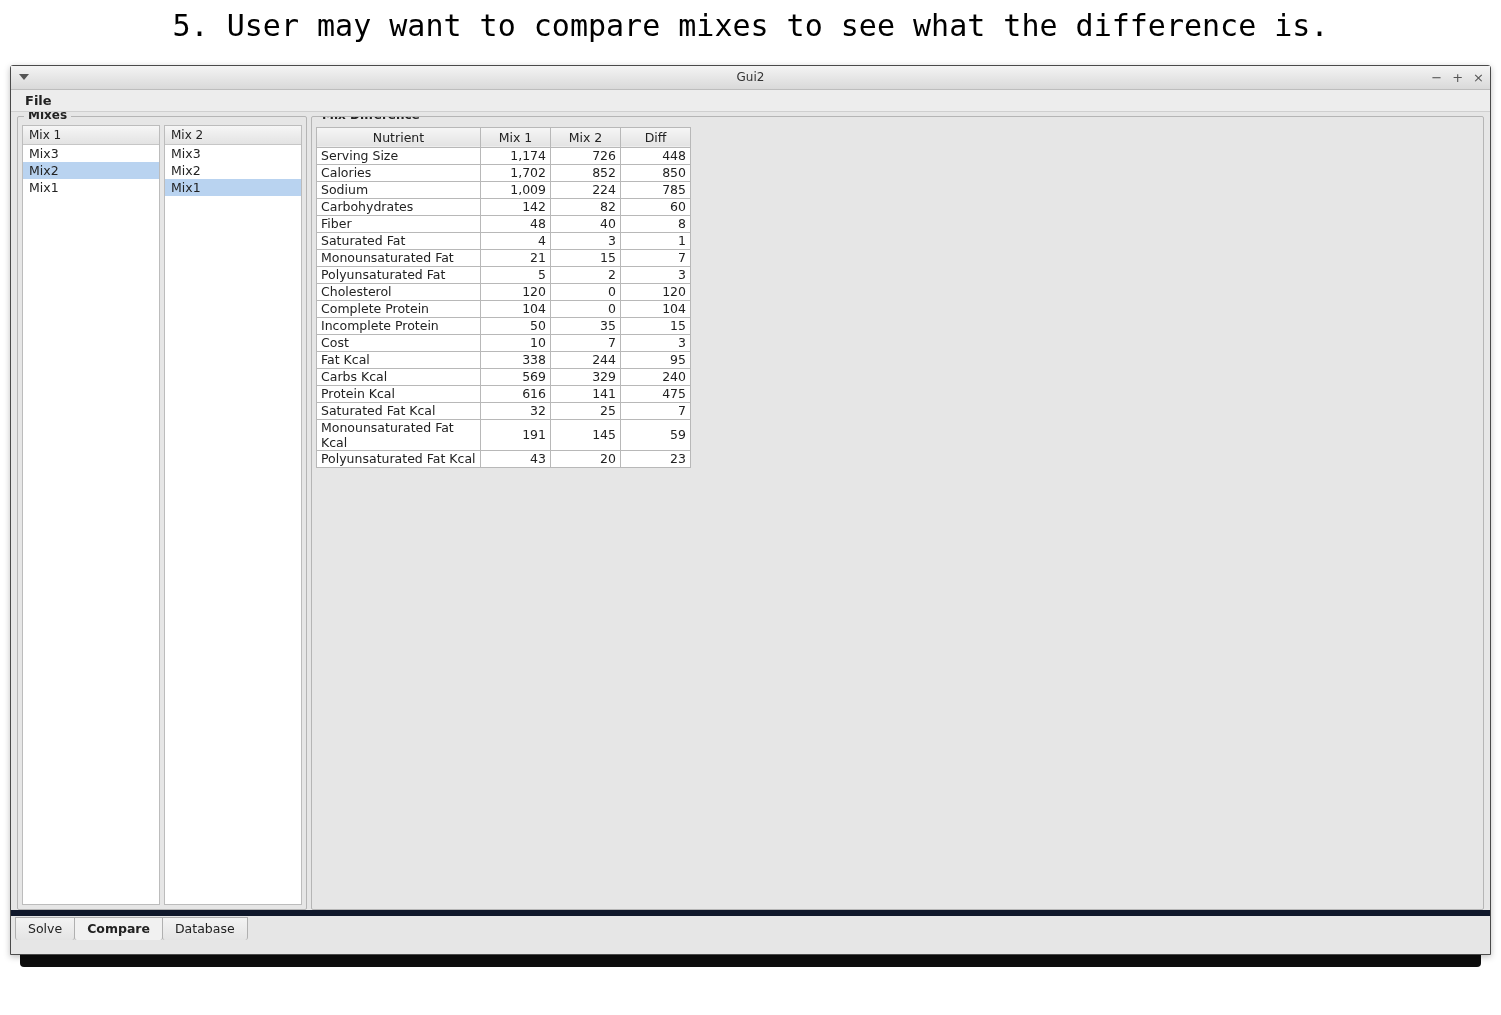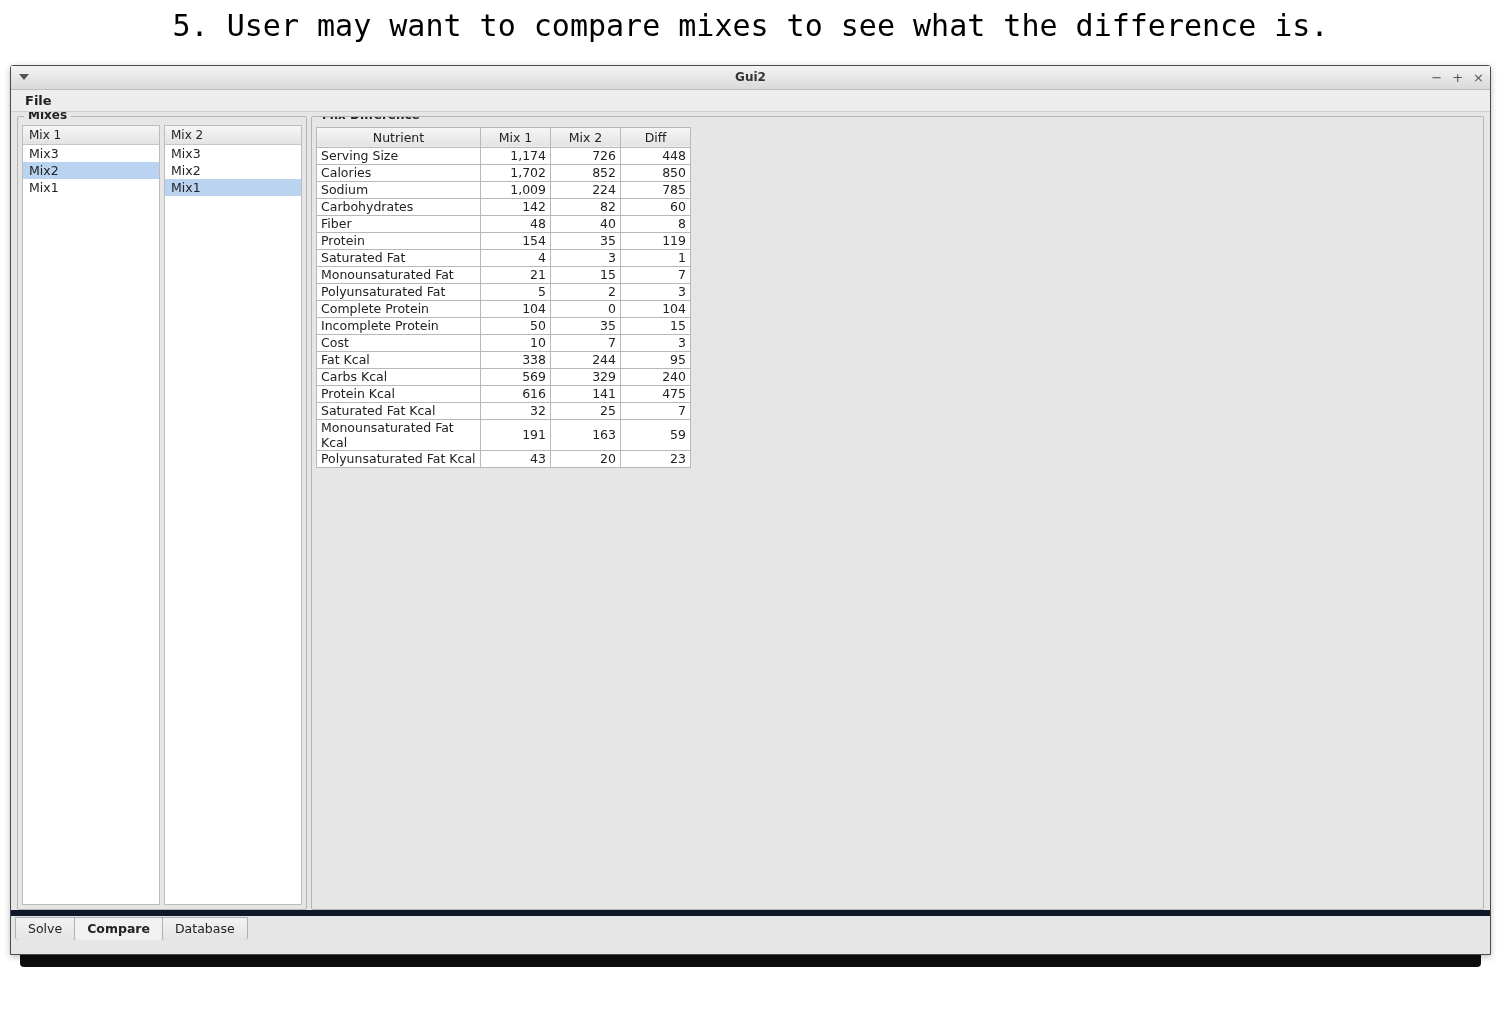--- a/index.html
+++ b/index.html
@@ -47,21 +47,21 @@
       border-right: 5px solid transparent;
       border-top: 6px solid #555;
       margin-left: 2px;
     }
     .titlebar .title {
       position: absolute;
       left: 0; right: 0;
       text-align: center;
       pointer-events: none;
       color: #333;
-      font-weight: 700;
+      font-weight: 400;
     }
     .titlebar .win-controls {
       margin-left: auto;
       display: flex;
       gap: 10px;
       color: #555;
       font-size: 13px;
       line-height: 1;
     }
     .titlebar .win-btn { cursor: default; }
@@ -295,44 +295,44 @@
                   <td class="num">82</td>
                   <td class="num">60</td>
                 </tr>
                 <tr>
                   <td>Fiber</td>
                   <td class="num">48</td>
                   <td class="num">40</td>
                   <td class="num">8</td>
                 </tr>
                 <tr>
-                  <td>Protein</td>
-                  <td class="num">154</td>
-                  <td class="num">35</td>
-                  <td class="num">119</td>
-                </tr>
-                <tr>
                   <td>Saturated Fat</td>
                   <td class="num">4</td>
                   <td class="num">3</td>
                   <td class="num">1</td>
                 </tr>
                 <tr>
                   <td>Monounsaturated Fat</td>
                   <td class="num">21</td>
                   <td class="num">15</td>
                   <td class="num">7</td>
                 </tr>
                 <tr>
                   <td>Polyunsaturated Fat</td>
                   <td class="num">5</td>
                   <td class="num">2</td>
                   <td class="num">3</td>
                 </tr>
                 <tr>
+                  <td>Cholesterol</td>
+                  <td class="num">120</td>
+                  <td class="num">0</td>
+                  <td class="num">120</td>
+                </tr>
+                <tr>
                   <td>Complete Protein</td>
                   <td class="num">104</td>
                   <td class="num">0</td>
                   <td class="num">104</td>
                 </tr>
                 <tr>
                   <td>Incomplete Protein</td>
                   <td class="num">50</td>
                   <td class="num">35</td>
                   <td class="num">15</td>
@@ -363,21 +363,21 @@
                 </tr>
                 <tr>
                   <td>Saturated Fat Kcal</td>
                   <td class="num">32</td>
                   <td class="num">25</td>
                   <td class="num">7</td>
                 </tr>
                 <tr>
                   <td>Monounsaturated Fat Kcal</td>
                   <td class="num">191</td>
-                  <td class="num">163</td>
+                  <td class="num">145</td>
                   <td class="num">59</td>
                 </tr>
                 <tr>
                   <td>Polyunsaturated Fat Kcal</td>
                   <td class="num">43</td>
                   <td class="num">20</td>
                   <td class="num">23</td>
                 </tr>
               </tbody>
           </table>

